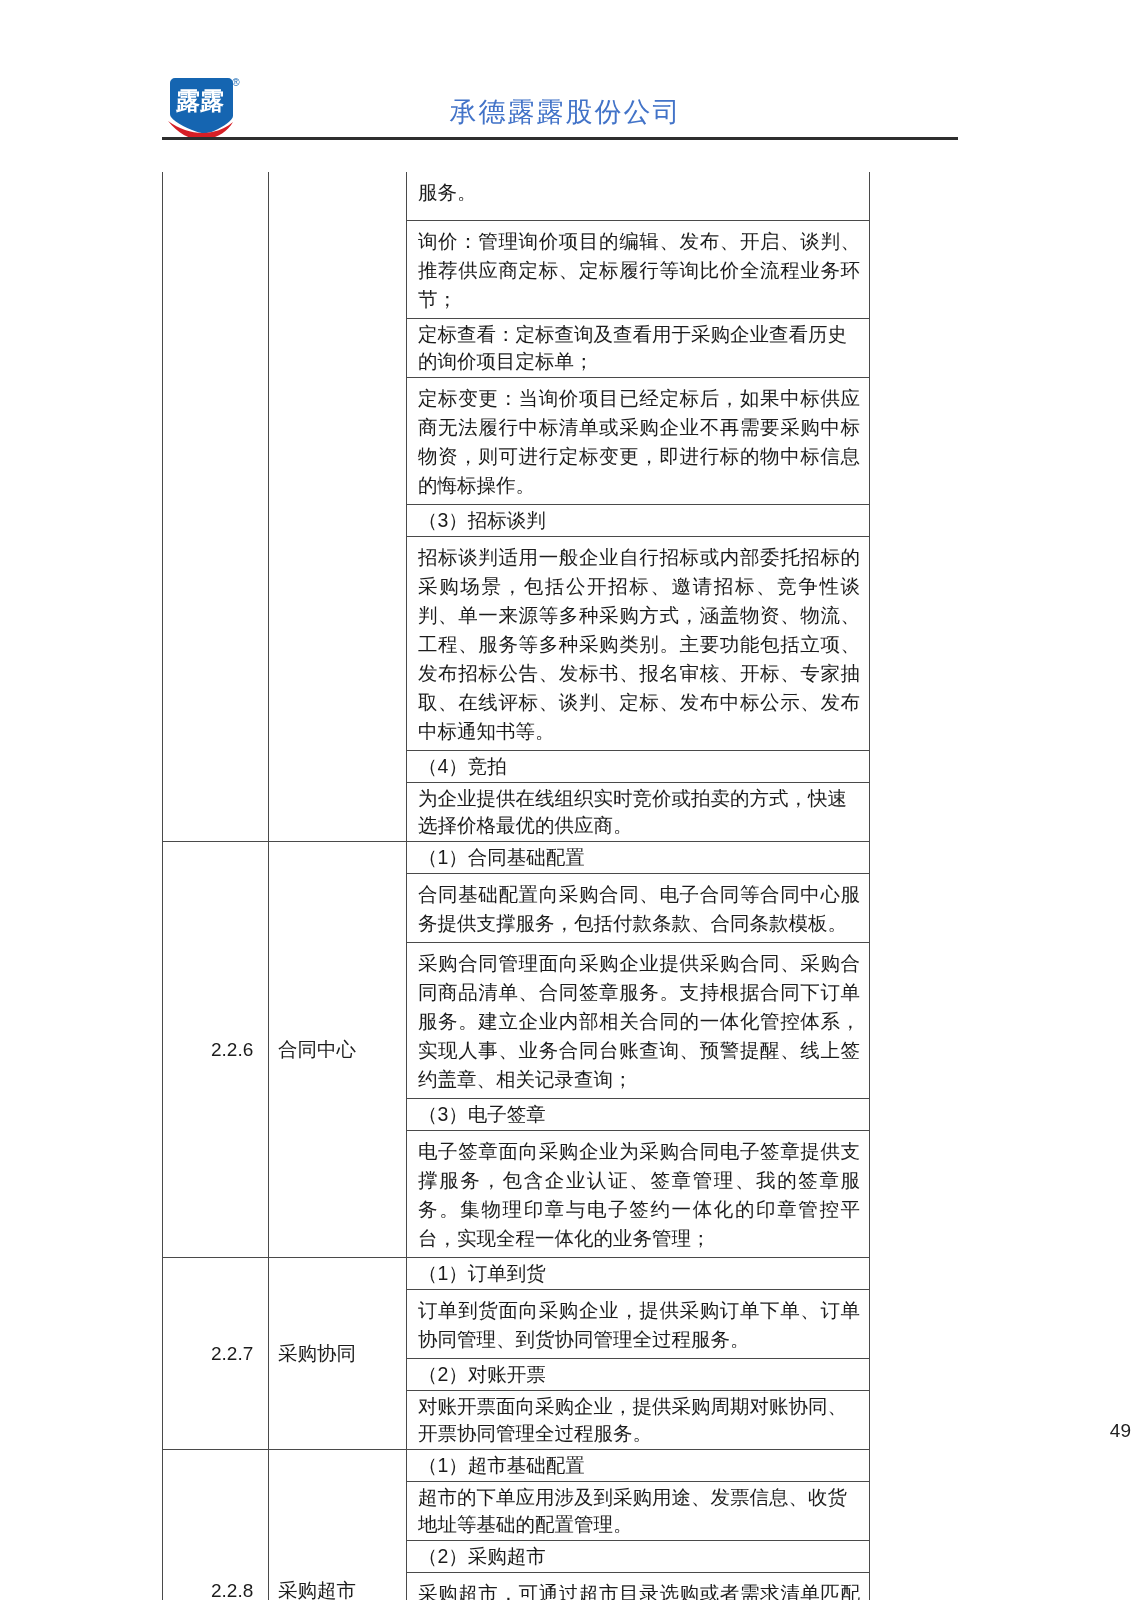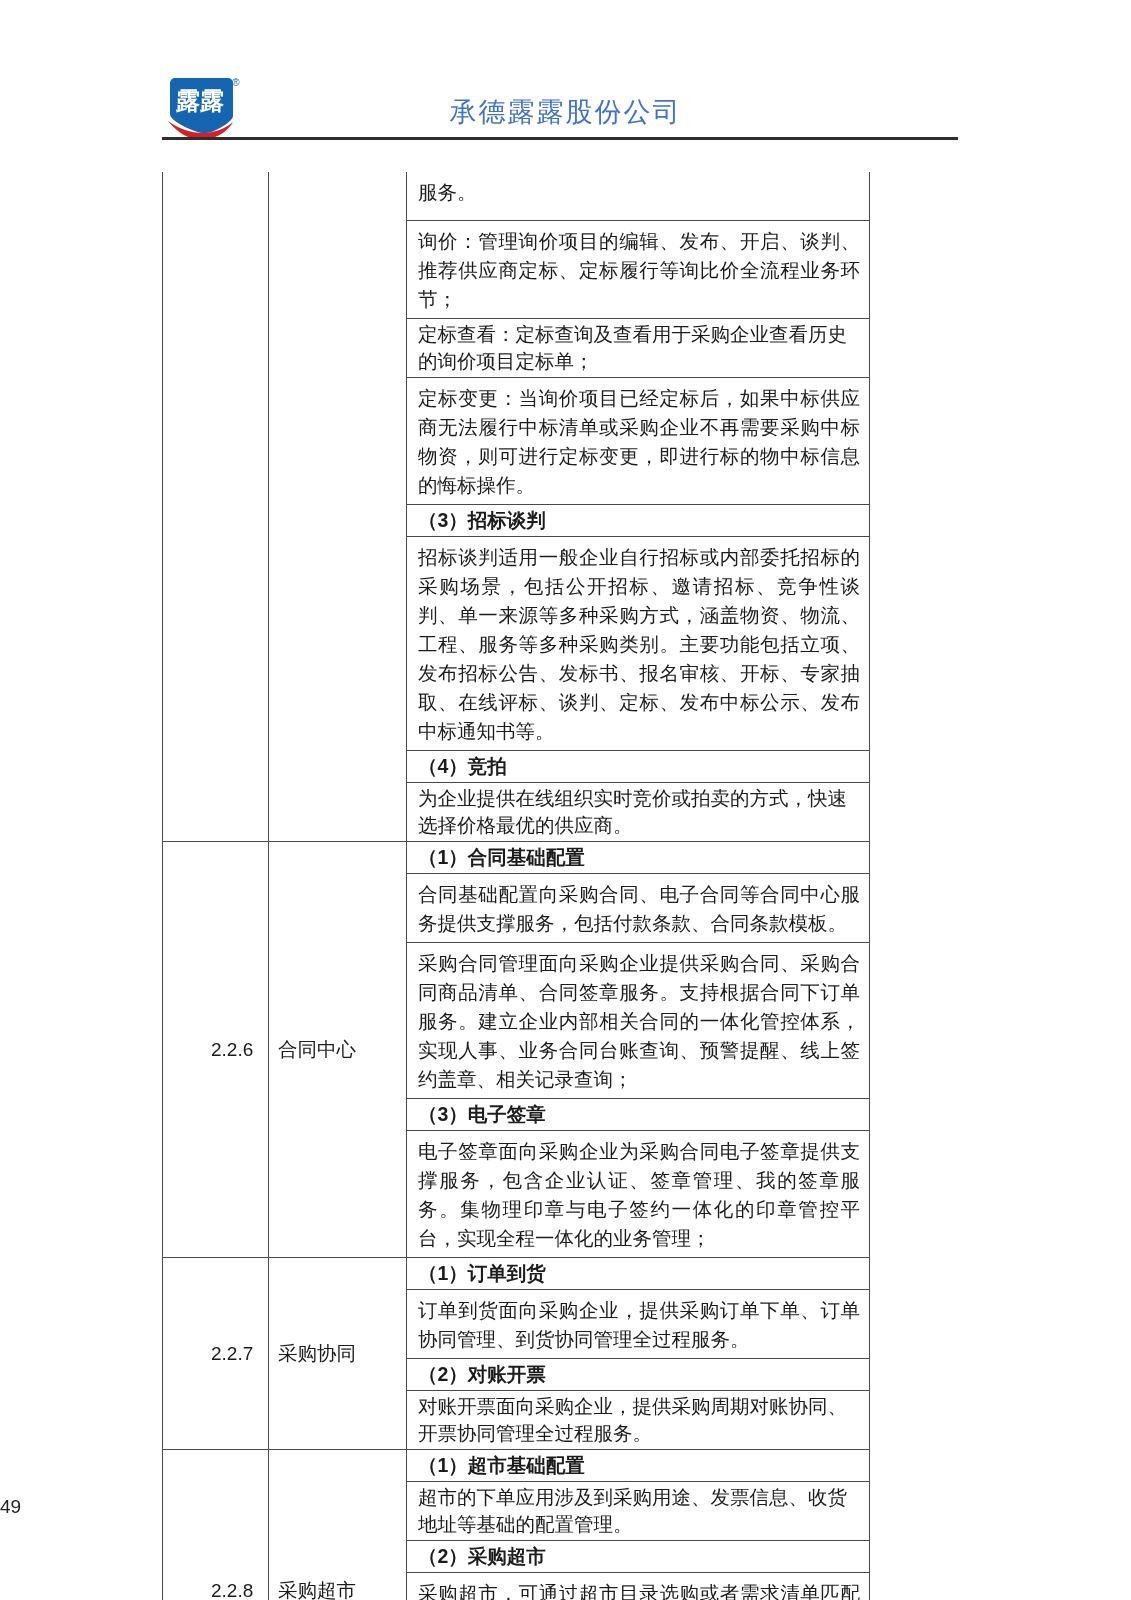--- a/index.html
+++ b/index.html
@@ -37,27 +37,27 @@
     margin-left:40px;
   }
   .col-name {
     width:138px; flex:0 0 138px; border-right:1.5px solid #4a4a4a;
     display:flex; align-items:center; padding-left:9px;
     font-size:19.5px;
   }
   .col-content { flex:1 1 auto; min-width:0; display:flex; flex-direction:column; }
   .row { border-top:1.5px solid #4a4a4a; font-size:19.5px; overflow:hidden; }
   .row:first-child { border-top:none; }
-  .row.head { display:flex; align-items:center; padding:2px 9px 2px 11px;font-weight:bold; }
+  .row.head { display:flex; align-items:center; padding:2px 9px 2px 11px; }
   .row.para { padding:6px 9px 4px 11px; line-height:29px; text-align:justify; }
   .row.line { display:flex; align-items:center; padding:2px 9px 2px 11px; }
   
   .page-number {
-    position:absolute; left:0; top:1496px; width:100%;
-    text-align:left; font-size:19px; color:#222;
+    position:absolute; left:0; top:1420px; width:100%;
+    text-align:right; font-size:19px; color:#222;
   }
 </style>
 </head>
 <body>
 
 <div class="page">
 
   <div class="logo">
     <svg width="78" height="64" viewBox="0 0 78 64">
       <path d="M6 2 h58 a5 5 0 0 1 5 5 v33 c0 4 -10 11 -18 14.5 c-6 2.5 -10 3.5 -16 2 c-9 -2.5 -24 -10 -28 -15.5 c-0.6 -0.9 -1 -2 -1 -3.5 v-30.5 a5 5 0 0 1 5 -5 z" fill="#1565B1"></path>

